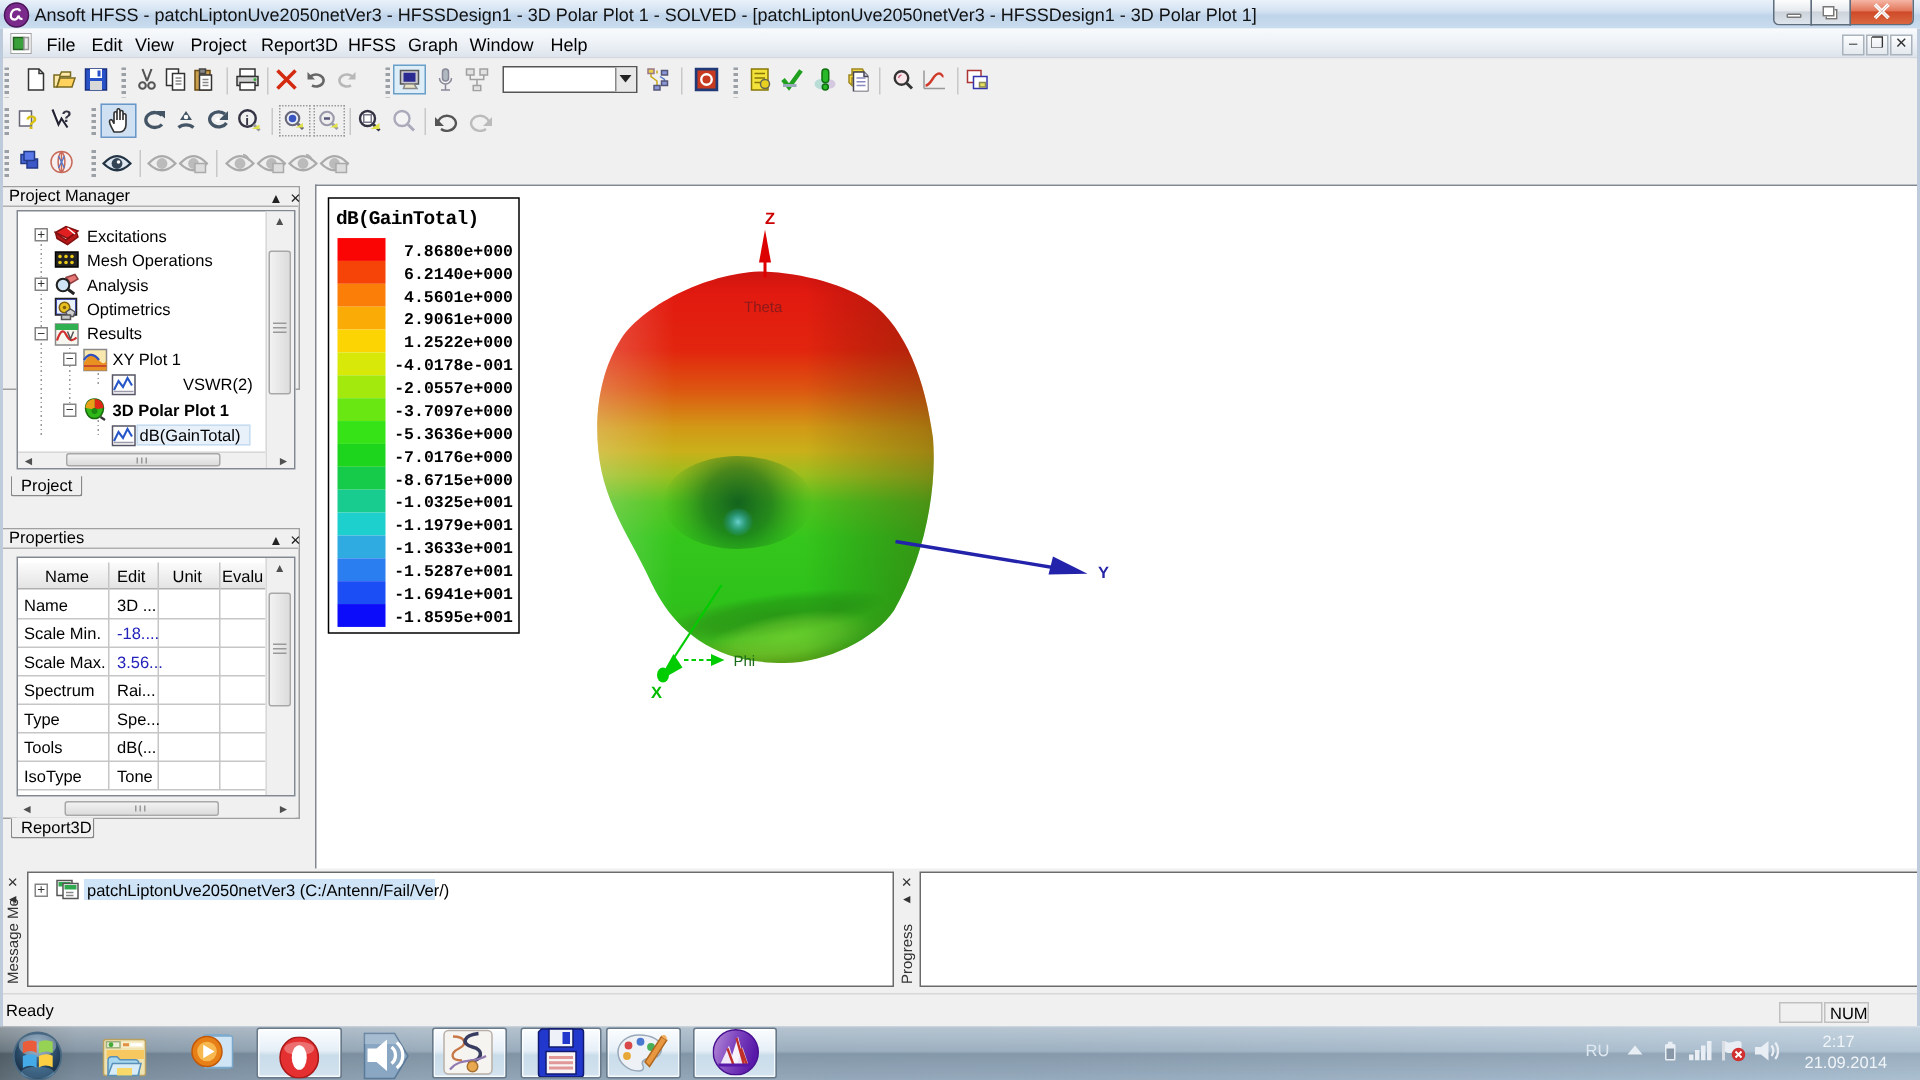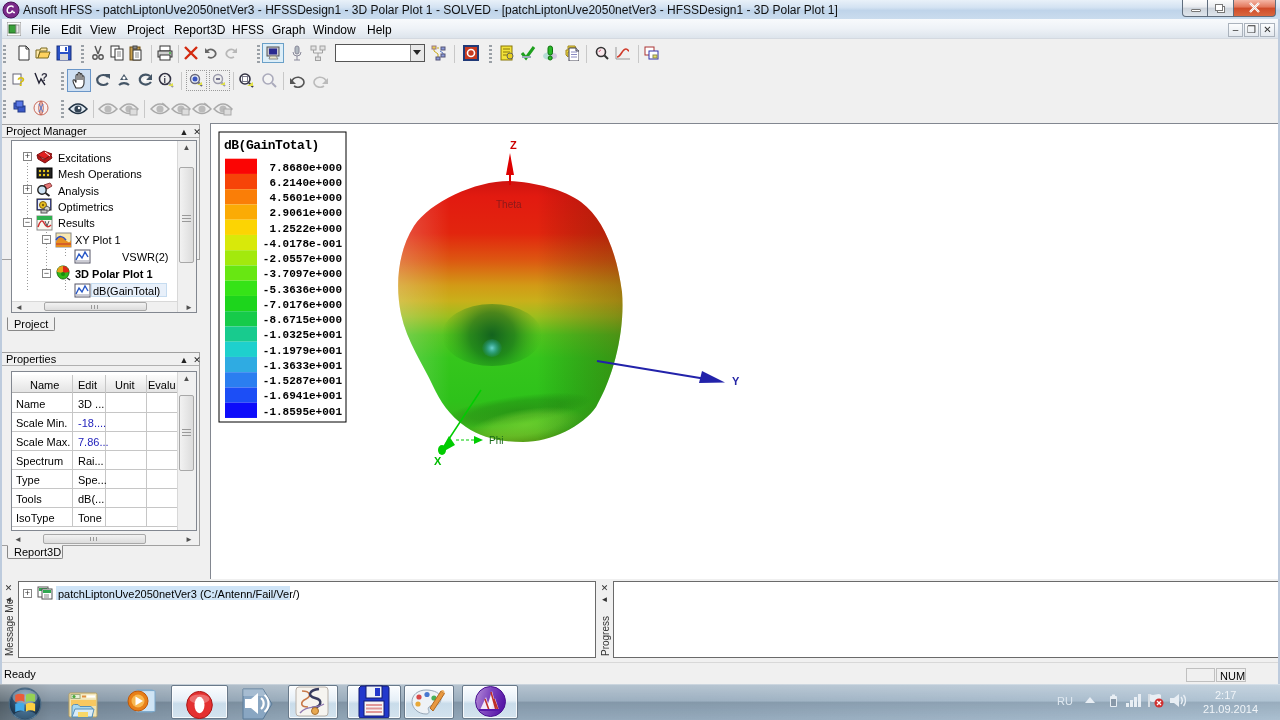--- a/index.html
+++ b/index.html
@@ -463,21 +463,21 @@
     <div class="abs" style="left:70px;top:22px;width:1px;height:151px;background:#c6c6c6;"></div>
     <div class="abs" style="left:103px;top:22px;width:1px;height:151px;background:#c6c6c6;"></div>
     <div class="abs" style="left:144px;top:22px;width:1px;height:151px;background:#c6c6c6;"></div>
 
     <div class="abs" style="left:10px;top:59px;width:165px;height:1px;background:#c6c6c6;box-shadow:0 19px #c6c6c6,0 38px #c6c6c6,0 57px #c6c6c6,0 76px #c6c6c6,0 95px #c6c6c6,0 114px #c6c6c6;"></div>
     <div class="prow" style="left:14px;top:45px;">Name</div>
       <div class="prow" style="left:76px;top:45px;">3D ...</div>
     <div class="prow" style="left:14px;top:64px;">Scale Min.</div>
       <div class="prow" style="left:76px;top:64px;color:#2222bb;">-18....</div>
     <div class="prow" style="left:14px;top:83px;">Scale Max.</div>
-      <div class="prow" style="left:76px;top:83px;color:#2222bb;">7.86...</div>
+      <div class="prow" style="left:76px;top:83px;color:#2222bb;">3.56...</div>
     <div class="prow" style="left:14px;top:102px;">Spectrum</div>
       <div class="prow" style="left:76px;top:102px;">Rai...</div>
     <div class="prow" style="left:14px;top:121px;">Type</div>
       <div class="prow" style="left:76px;top:121px;">Spe...</div>
     <div class="prow" style="left:14px;top:140px;">Tools</div>
       <div class="prow" style="left:76px;top:140px;">dB(...</div>
     <div class="prow" style="left:14px;top:159px;">IsoType</div>
       <div class="prow" style="left:76px;top:159px;">Tone</div>
 
     <div class="sb" style="left:175px;top:19px;width:19px;height:158px;border-left:1px solid #d8d8d8;"></div>

